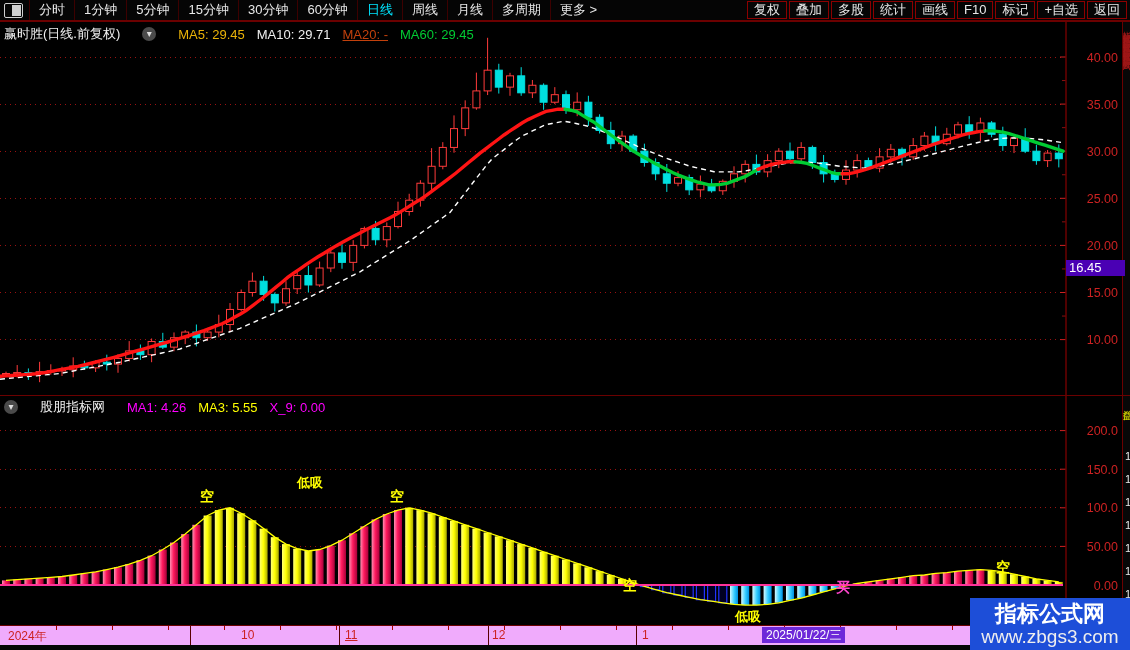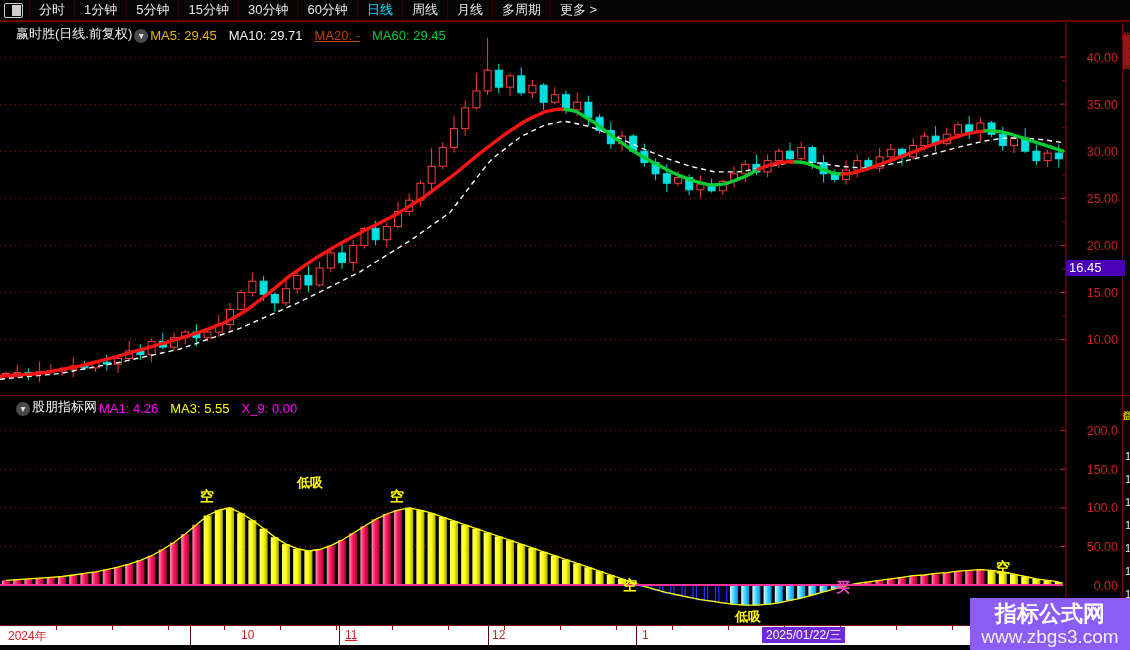--- a/index.html
+++ b/index.html
@@ -12,47 +12,47 @@
             position:relative;flex:0 0 auto;}
   .win-icon::after{content:"";position:absolute;right:1px;top:1px;bottom:1px;width:55%;background:#cfcfcf;}
   .mleft{display:flex;height:100%;align-items:center;}
   .mitem{color:#e8e8e8;font-size:13px;padding:0 9px;height:100%;display:flex;align-items:center;
          border-left:1px solid #3d0000;white-space:nowrap;cursor:default;}
   .mitem.active{color:#00e5ff;}
   .mright{margin-left:auto;display:flex;height:100%;align-items:center;padding-right:2px;}
   .mbtn{color:#e8e8e8;font-size:13px;border:1px solid #8b0000;padding:0 6px;margin:0 1px;
         height:16px;line-height:16px;white-space:nowrap;}
   
-  .panel-title{position:absolute;left:16px;z-index:30;font-size:13px;display:flex;align-items:flex-end;gap:2px;
+  .panel-title{position:absolute;left:4px;z-index:30;font-size:13px;display:flex;align-items:center;gap:22px;
                white-space:nowrap;}
   .ptext{color:#f0f0f0;}
   .chev{width:14px;height:14px;border-radius:50%;background:#4a4a4a;color:#ddd;font-size:10px;
         display:inline-flex;align-items:center;justify-content:center;line-height:1;}
   svg{position:absolute;left:0;display:block;}
   
   .price-tag{position:absolute;left:1066px;top:260px;width:56px;height:16px;background:#4a00b4;color:#fff;
              font-size:13px;line-height:16px;padding-left:3px;z-index:20;}
   .date-tag{position:absolute;top:627px;height:16px;background:#6d28d9;color:#fff;font-size:12px;
             line-height:16px;padding:0 4px;z-index:20;}
   
   .date-axis{position:absolute;left:0;top:625px;width:1130px;height:20px;border-top:1px solid #6b0000;
-             background:#ffffff;}
+             background:#f0abfc;}
   .dlabel{position:absolute;top:2px;color:#cc2222;font-size:12px;white-space:nowrap;}
   .dsep{position:absolute;top:0;width:1px;height:100%;background:#5a0000;}
   .dtick{position:absolute;top:0;width:1px;height:4px;background:#aa0000;}
   .bottom-strip{position:absolute;left:0;top:645px;width:1130px;height:5px;background:#050505;overflow:hidden;}
   
   .right-strip{position:absolute;left:1122px;top:22px;width:8px;height:603px;border-left:1px solid #6b0000;
                background:#070707;overflow:hidden;z-index:15;}
   .rs-top{position:absolute;left:0;top:2px;writing-mode:vertical-rl;color:#a01818;font-size:9px;
           letter-spacing:1px;line-height:8px;}
   .rs-mid{position:absolute;left:0;top:380px;writing-mode:vertical-rl;color:#d8d800;font-size:10px;line-height:8px;}
   .rs-one{position:absolute;left:2px;color:#e8e8e8;font-size:11px;}
   
-  .watermark{position:absolute;left:970px;top:598px;width:160px;height:52px;background:#8b5cf6;z-index:40;
+  .watermark{position:absolute;left:970px;top:598px;width:160px;height:52px;background:#1d4ed8;z-index:40;
              display:flex;flex-direction:column;align-items:center;justify-content:center;}
   .wm1{color:#ffffff;font-size:22px;font-weight:bold;line-height:24px;}
   .wm2{color:#eeeeee;font-size:19px;line-height:21px;}
 </style>
 </head>
 <body>
 
 <div class="menubar">
   <span class="win-icon"></span>
   <div class="mleft" id="menu-left">
@@ -60,20 +60,31 @@
       <div class="mitem">1分钟</div>
       <div class="mitem">5分钟</div>
       <div class="mitem">15分钟</div>
       <div class="mitem">30分钟</div>
       <div class="mitem">60分钟</div>
       <div class="mitem active">日线</div>
       <div class="mitem">周线</div>
       <div class="mitem">月线</div>
       <div class="mitem">多周期</div>
       <div class="mitem">更多 &gt;</div>
+    </div>
+  <div class="mright" id="menu-right">
+      <div class="mbtn">复权</div>
+      <div class="mbtn">叠加</div>
+      <div class="mbtn">多股</div>
+      <div class="mbtn">统计</div>
+      <div class="mbtn">画线</div>
+      <div class="mbtn">F10</div>
+      <div class="mbtn">标记</div>
+      <div class="mbtn">+自选</div>
+      <div class="mbtn">返回</div>
     </div>
 </div>
 
 <div class="panel-title" style="top:25px;">
   <span class="ptext">赢时胜(日线.前复权)</span>
   <span class="chev">▾</span>
   <span id="main-ma-labels" style="display:flex;gap:12px;">
       <span style="color: #eab308;">MA5: 29.45</span>
       <span style="color: rgb(240, 240, 240);">MA10: 29.71</span>
       <span style="color: #c2410c; text-decoration: underline;">MA20: -</span>

